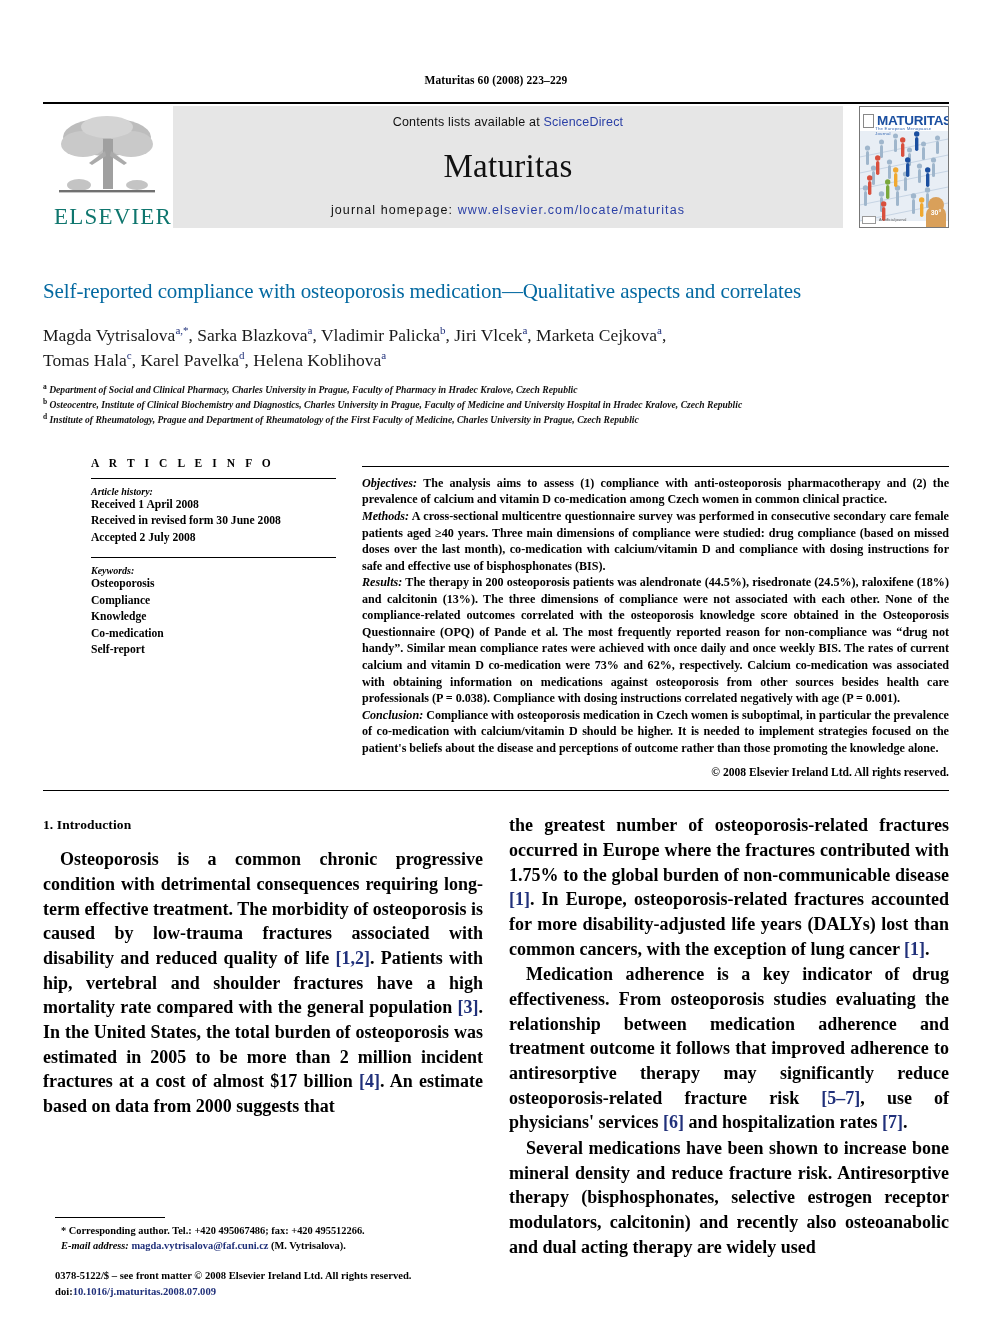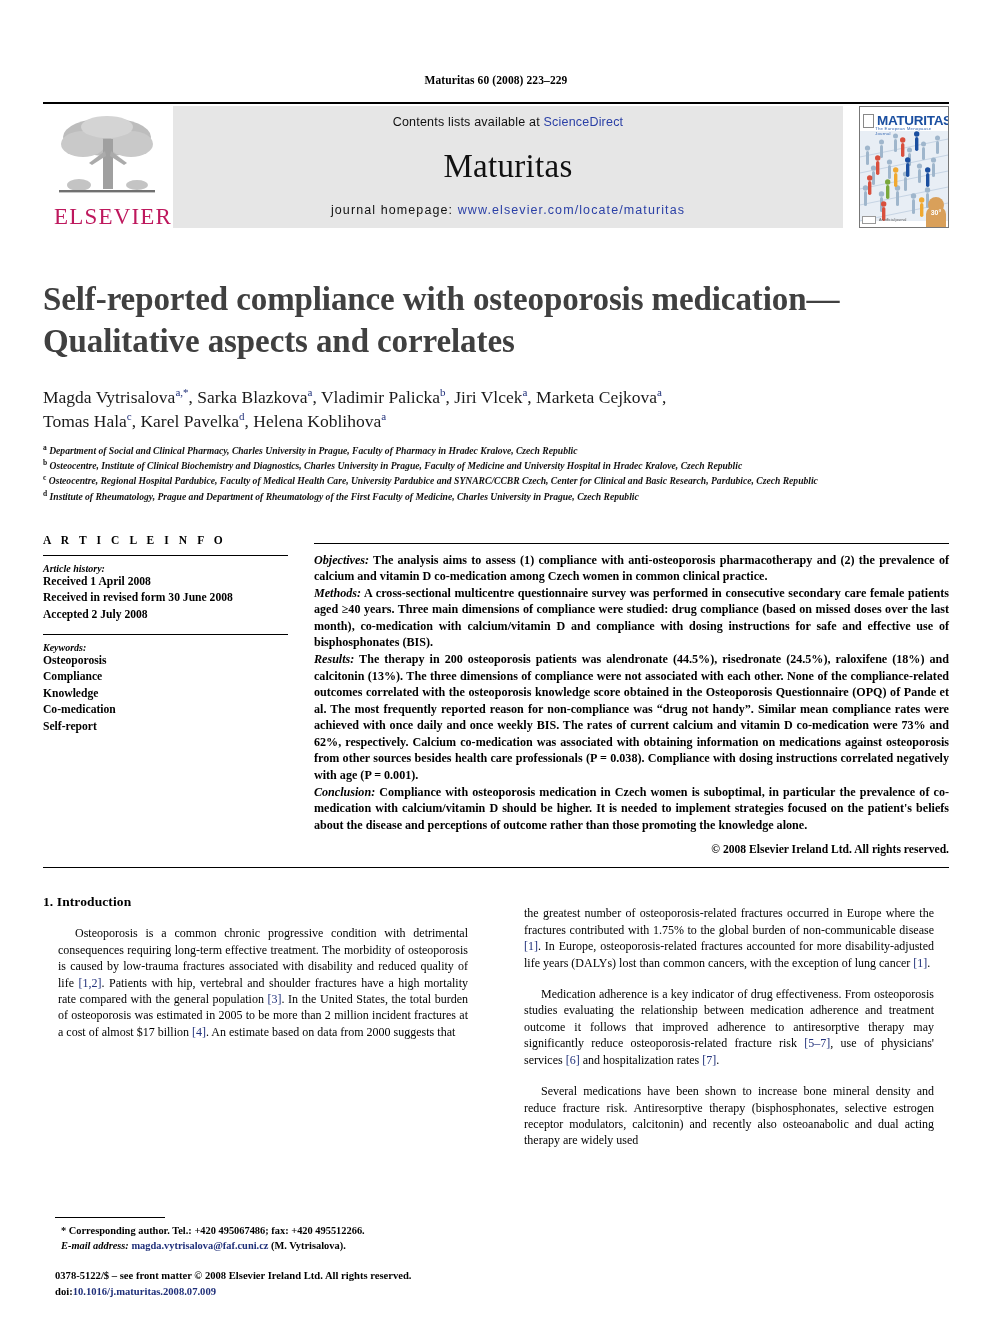--- a/index.html
+++ b/index.html
@@ -39,21 +39,21 @@
     display: flex;
     flex-direction: column;
     align-items: center;
     justify-content: flex-end;
   }
   .tree-svg { display:block; }
   .elsevier-word {
     font-family: "Liberation Serif", serif;
     font-size: 23px;
     letter-spacing: 1.2px;
-    color: #be185d;
+    color: #0f766e;
     line-height: 1;
     padding-bottom: 2px;
     margin-left: 12px;
   }
   .banner-center {
     flex: 1 1 auto;
     background: #e6e6e6;
     margin: 2px 10px 2px 2px;
     display: flex;
     flex-direction: column;
@@ -88,25 +88,25 @@
     border: 1px solid #777;
     margin: 2px 0 2px 6px;
     position: relative;
     overflow: hidden;
     background: #ffffff;
   }
 
   
   .title {
     margin-top: 48px;
-    font-size: 33px;
+    font-size: 21px;
     line-height: 1.28;
-    font-weight: bold;
+    font-weight: normal;
     letter-spacing: -0.1px;
-    color: #404040;
+    color: #0369a1;
   }
   .authors {
     margin-top: 18px;
     font-size: 17.5px;
     line-height: 1.42;
     color: #1a1a1a;
   }
   .authors sup { font-size: 11px; color: #20307a; }
   .affiliations { margin-top: 9px; }
   .aff {
@@ -117,21 +117,21 @@
     color: #111;
   }
   .aff sup { font-style: normal; font-size: 7.5px; }
 
   
   .info-abstract {
     margin-top: 30px;
     display: flex;
     gap: 26px;
   }
-  .col-info { width: 245px; flex: 0 0 245px; }
+  .col-info { width: 245px; flex: 0 0 245px; margin-left: 48px; }
   .col-abstract { flex: 1 1 auto; }
   .sec-head {
     font-family: "Liberation Serif", serif;
     font-size: 11.5px;
     font-weight: bold;
     letter-spacing: 3.6px;
   }
   .rule { border-top: 1.6px solid #000; margin-top: 9px; }
   .rule-thin { border-top: 1px solid #000; margin: 11px 0 6px 0; }
   .info-label {
@@ -169,25 +169,25 @@
   }
   .bcol { width: 440px; flex: 0 0 440px; }
   .bcol.right { flex: 1 1 auto; width: auto; }
   .h2 {
     font-size: 13.5px;
     font-weight: bold;
     margin: 4px 0 14px 0;
     letter-spacing: 0.1px;
   }
   .para {
-    font-size: 12px;
+    font-size: 18px;
     line-height: 1.37;
     text-align: justify;
-    font-weight: normal;
-    margin: 15px;
+    font-weight: bold;
+    margin: 0;
     text-indent: 17px;
     hyphens: auto;
   }
   .para + .para { margin-top: 1px; }
   .para.noindent { text-indent: 0; }
   .ref { color: #20307a; }
 
   
   .footnote-area { position: absolute; left: 55px; bottom: 70px; width: 440px; }
   .fn-rule { border-top: 1px solid #000; width: 110px; margin-bottom: 5px; }
@@ -383,21 +383,20 @@
   <h1 class="title">Self-reported compliance with osteoporosis medication—Qualitative aspects and correlates</h1>
 
   <div class="authors">
     Magda Vytrisalova<sup>a,*</sup>, Sarka Blazkova<sup>a</sup>, Vladimir Palicka<sup>b</sup>, Jiri Vlcek<sup>a</sup>, Marketa Cejkova<sup>a</sup>,<br>
     Tomas Hala<sup>c</sup>, Karel Pavelka<sup>d</sup>, Helena Koblihova<sup>a</sup>
   </div>
 
   <div class="affiliations">
     <div class="aff"><sup>a</sup> <span>Department of Social and Clinical Pharmacy, Charles University in Prague, Faculty of Pharmacy in Hradec Kralove, Czech Republic</span></div>
     <div class="aff"><sup>b</sup> <span>Osteocentre, Institute of Clinical Biochemistry and Diagnostics, Charles University in Prague, Faculty of Medicine and University Hospital in Hradec Kralove, Czech Republic</span></div>
-    <div class="aff"><sup>c</sup> <span>Osteocentre, Regional Hospital Pardubice, Faculty of Medical Health Care, University Pardubice and SYNARC/CCBR Czech, Center for Clinical and Basic Research, Pardubice, Czech Republic</span></div>
     <div class="aff"><sup>d</sup> <span>Institute of Rheumatology, Prague and Department of Rheumatology of the First Faculty of Medicine, Charles University in Prague, Czech Republic</span></div>
   </div>
 
   <div class="info-abstract">
 
     <div class="col-info">
       <div class="sec-head">A R T I C L E    I N F O</div>
       <div class="rule"></div>
       <div class="info-label">Article history:</div>
       <div class="info-line">Received 1 April 2008</div>

